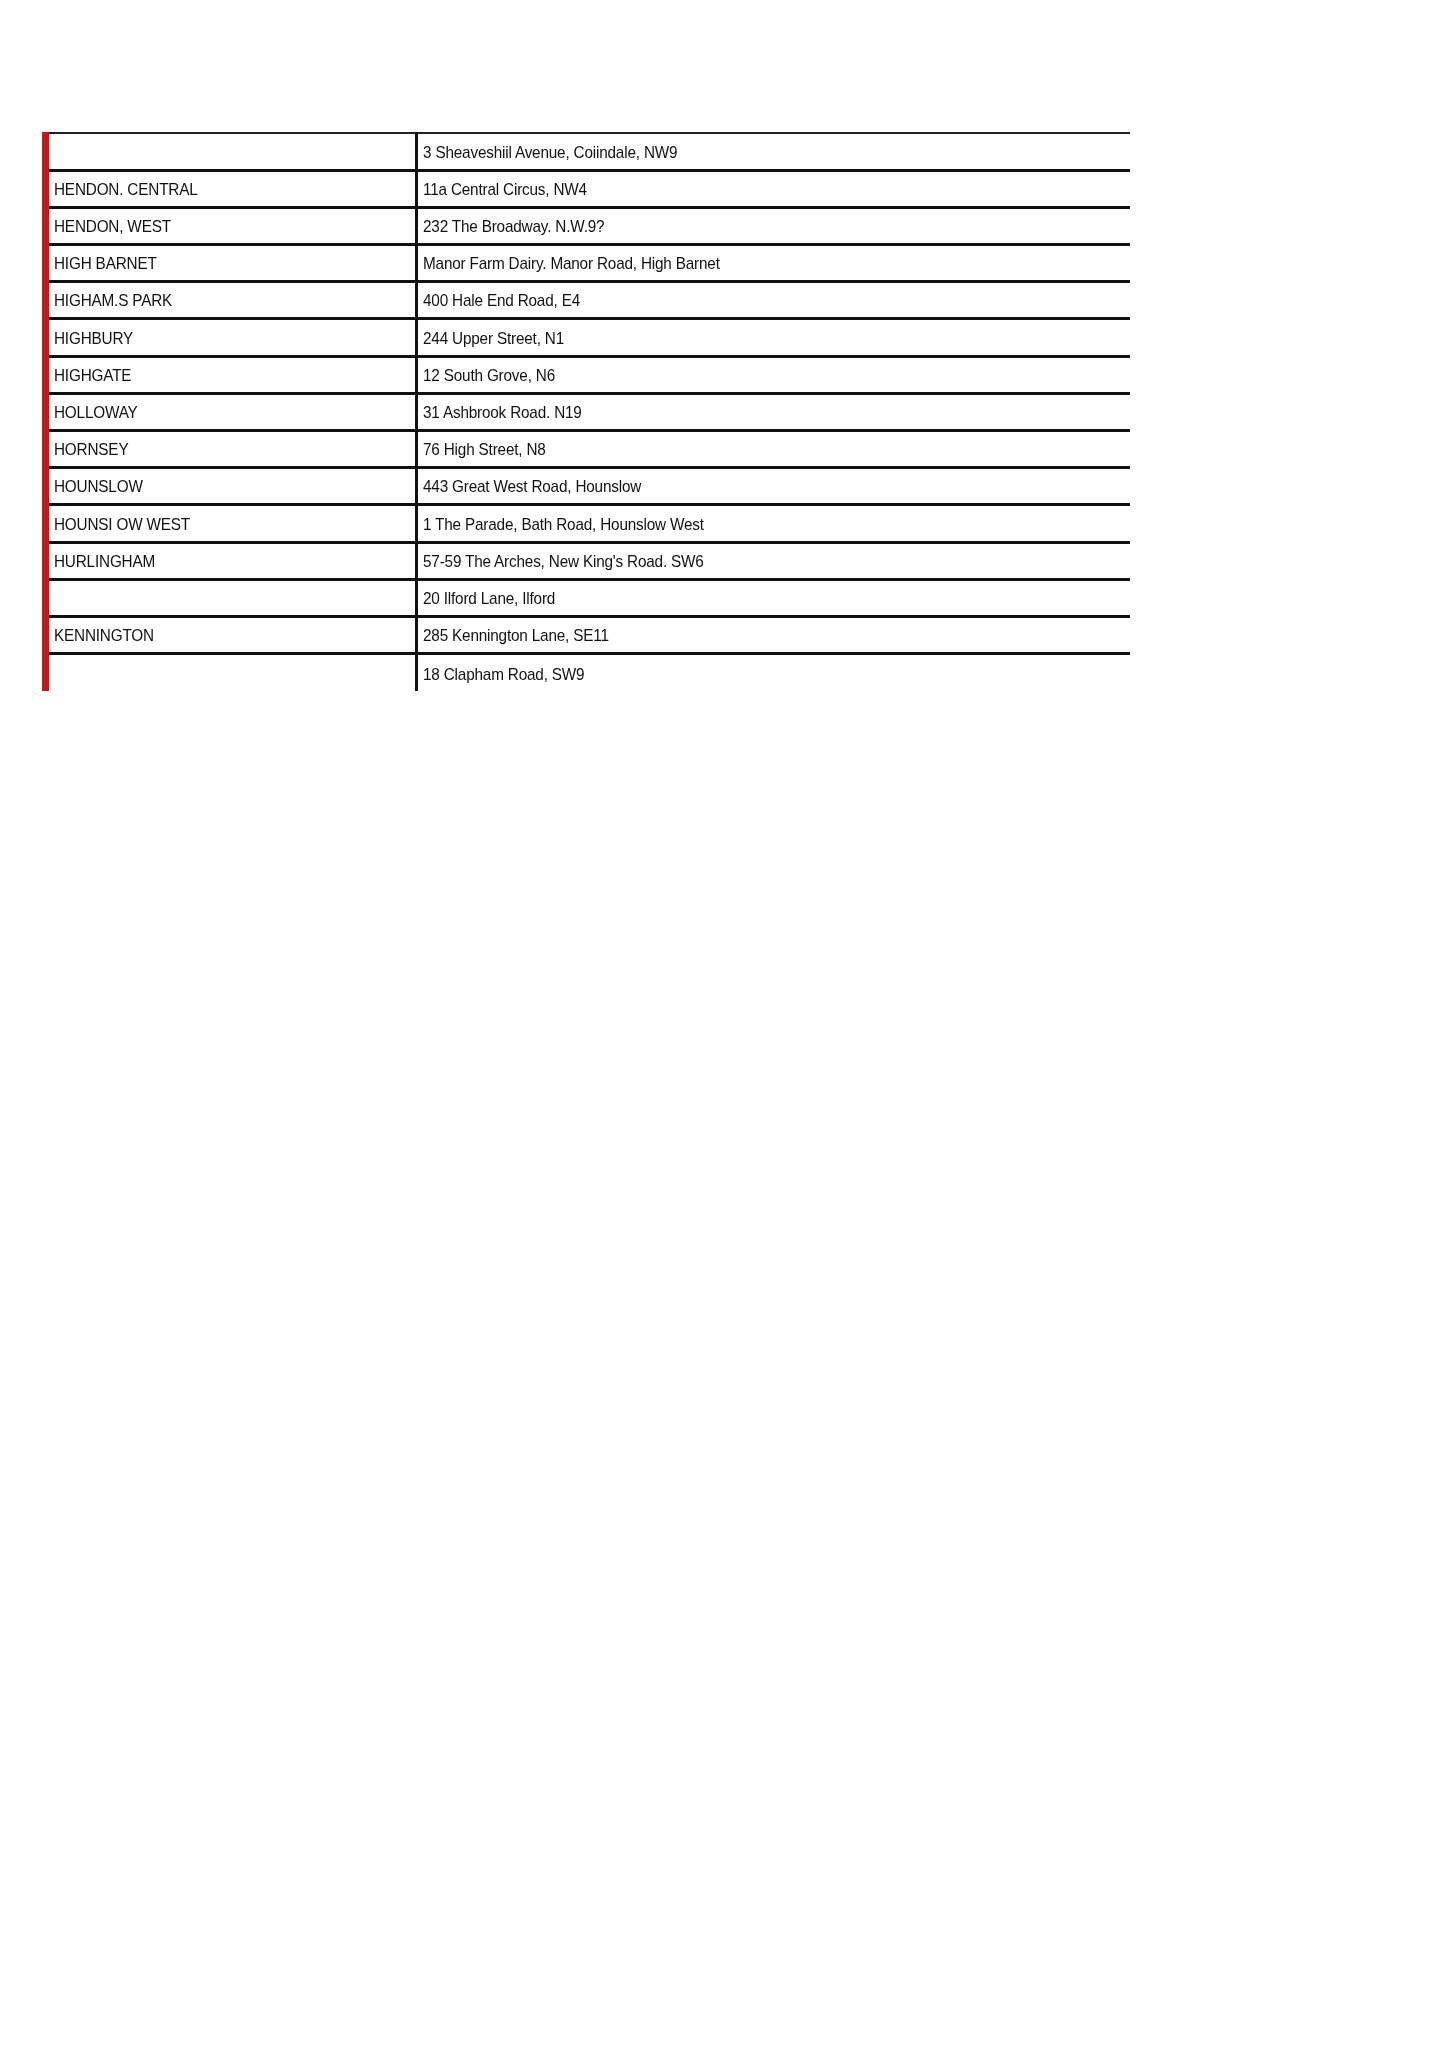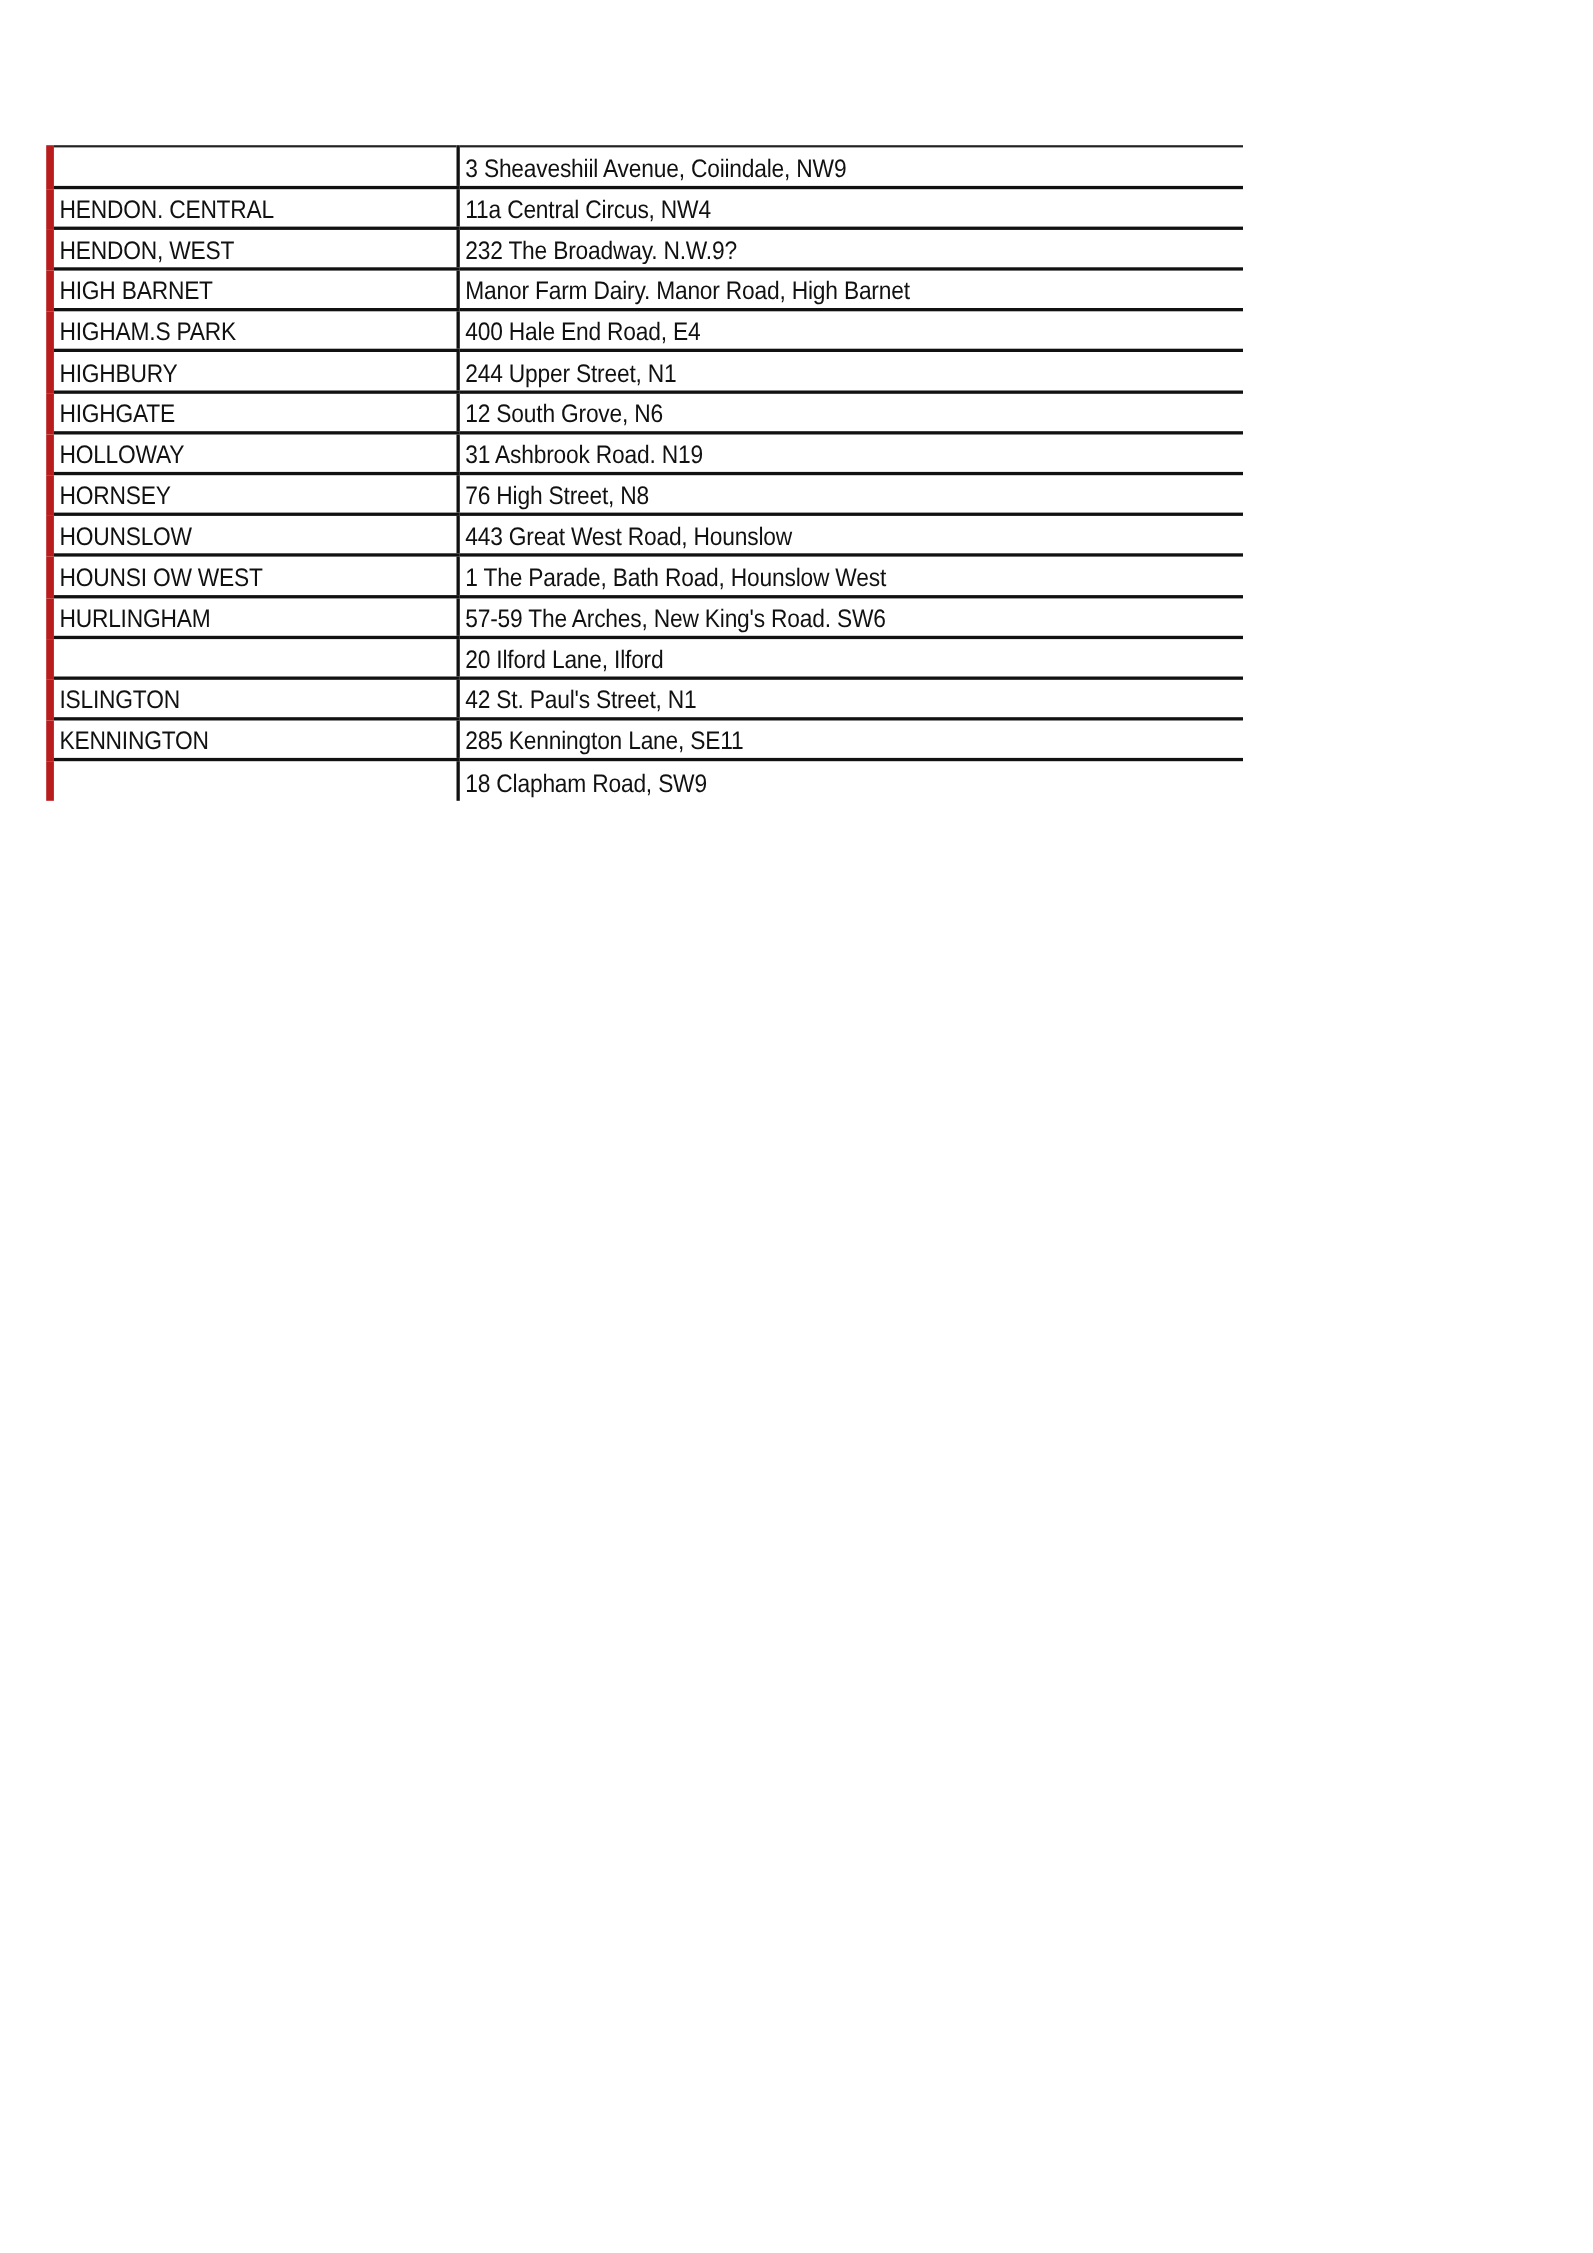--- a/index.html
+++ b/index.html
@@ -24,21 +24,21 @@
       table-layout: fixed;
     }
     .sheet-table col.c-area { width: 371px; }
     .sheet-table col.c-addr { width: 713px; }
     .sheet-table tr { height: 37.2px; }
     .sheet-table td {
       padding: 0 0 0 5px;
       height: 37.2px;
       box-sizing: border-box;
       border-bottom: 3px solid #111111;
-      font-size: 23px;
+      font-size: 17px;
       line-height: 30px;
       white-space: nowrap;
       overflow: visible;
       vertical-align: bottom;
       padding-bottom: 1px;
     }
     .sheet-table tr:first-child td {
       border-top: 2px solid #222222;
     }
     .sheet-table tr:last-child td {
@@ -112,24 +112,20 @@
       </tr>
       <tr>
         <td class="area"><span class="cell-text">HURLINGHAM</span></td>
         <td class="addr"><span class="cell-text">57-59 The Arches, New King's Road. SW6</span></td>
       </tr>
       <tr>
         <td class="area"><span class="cell-text"></span></td>
         <td class="addr"><span class="cell-text">20 Ilford Lane, Ilford</span></td>
       </tr>
       <tr>
-        <td class="area"><span class="cell-text">ISLINGTON</span></td>
-        <td class="addr"><span class="cell-text">42 St. Paul's Street, N1</span></td>
-      </tr>
-      <tr>
         <td class="area"><span class="cell-text">KENNINGTON</span></td>
         <td class="addr"><span class="cell-text">285 Kennington Lane, SE11</span></td>
       </tr>
       <tr>
         <td class="area"><span class="cell-text"></span></td>
         <td class="addr"><span class="cell-text">18 Clapham Road, SW9</span></td>
       </tr>
     </tbody>
 </table>
 

